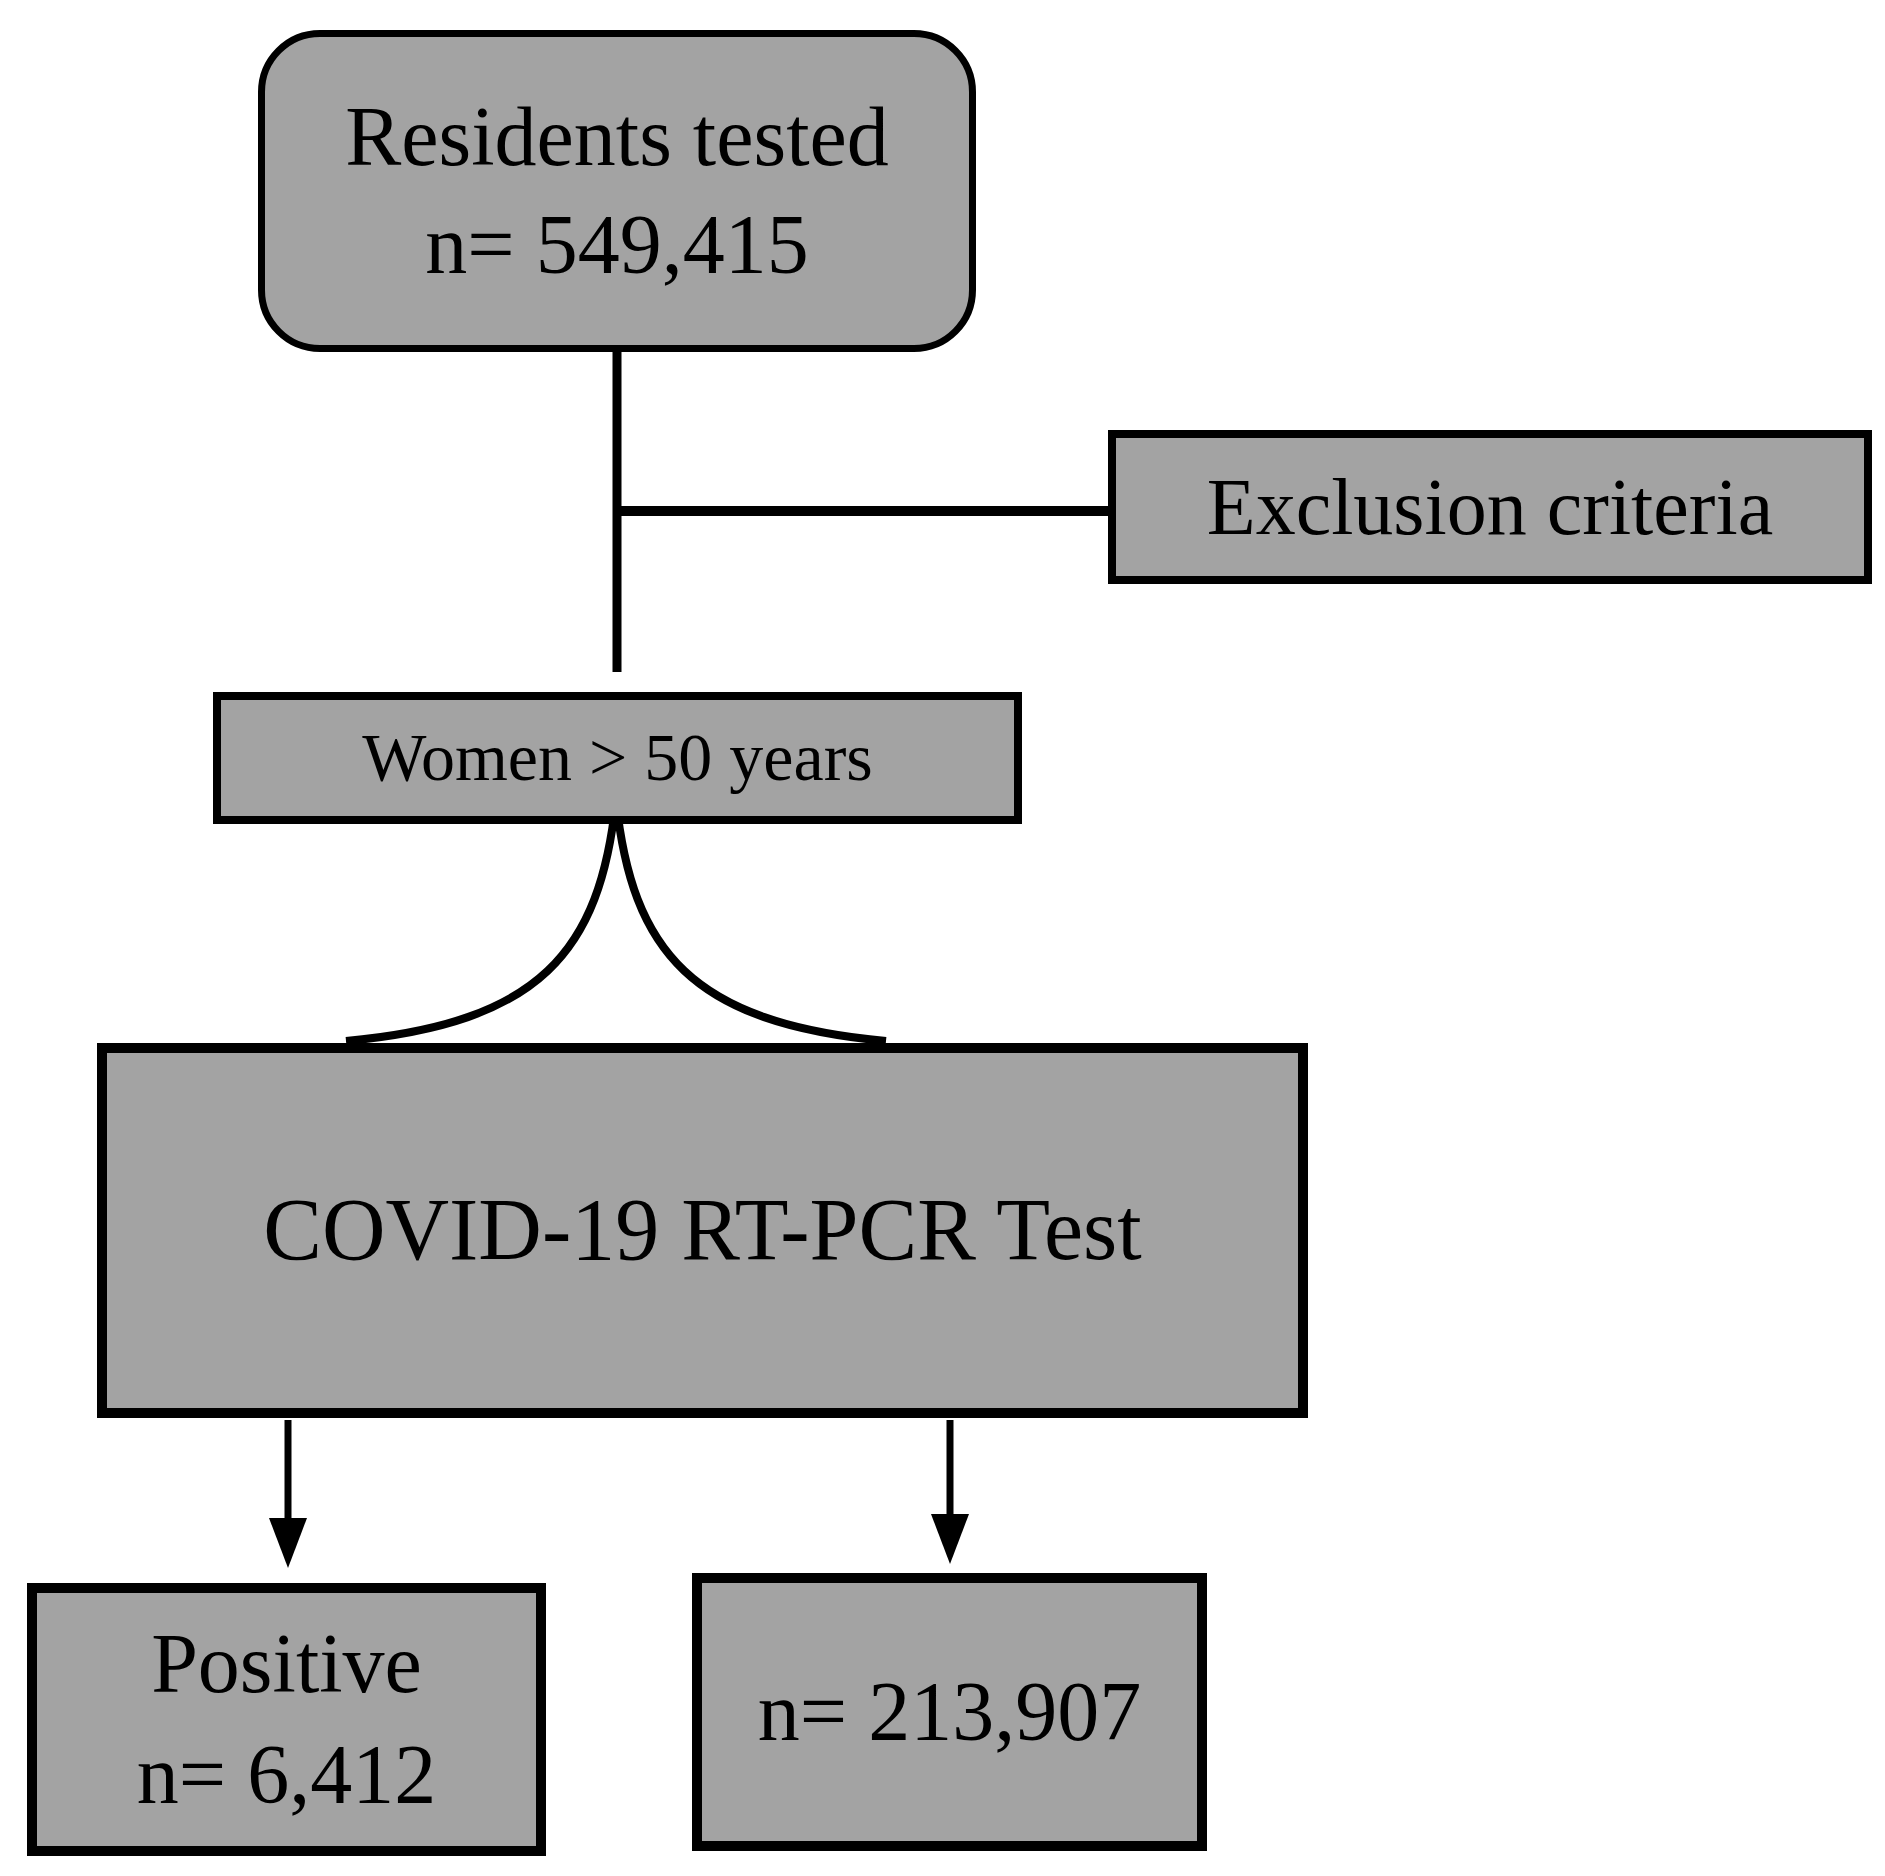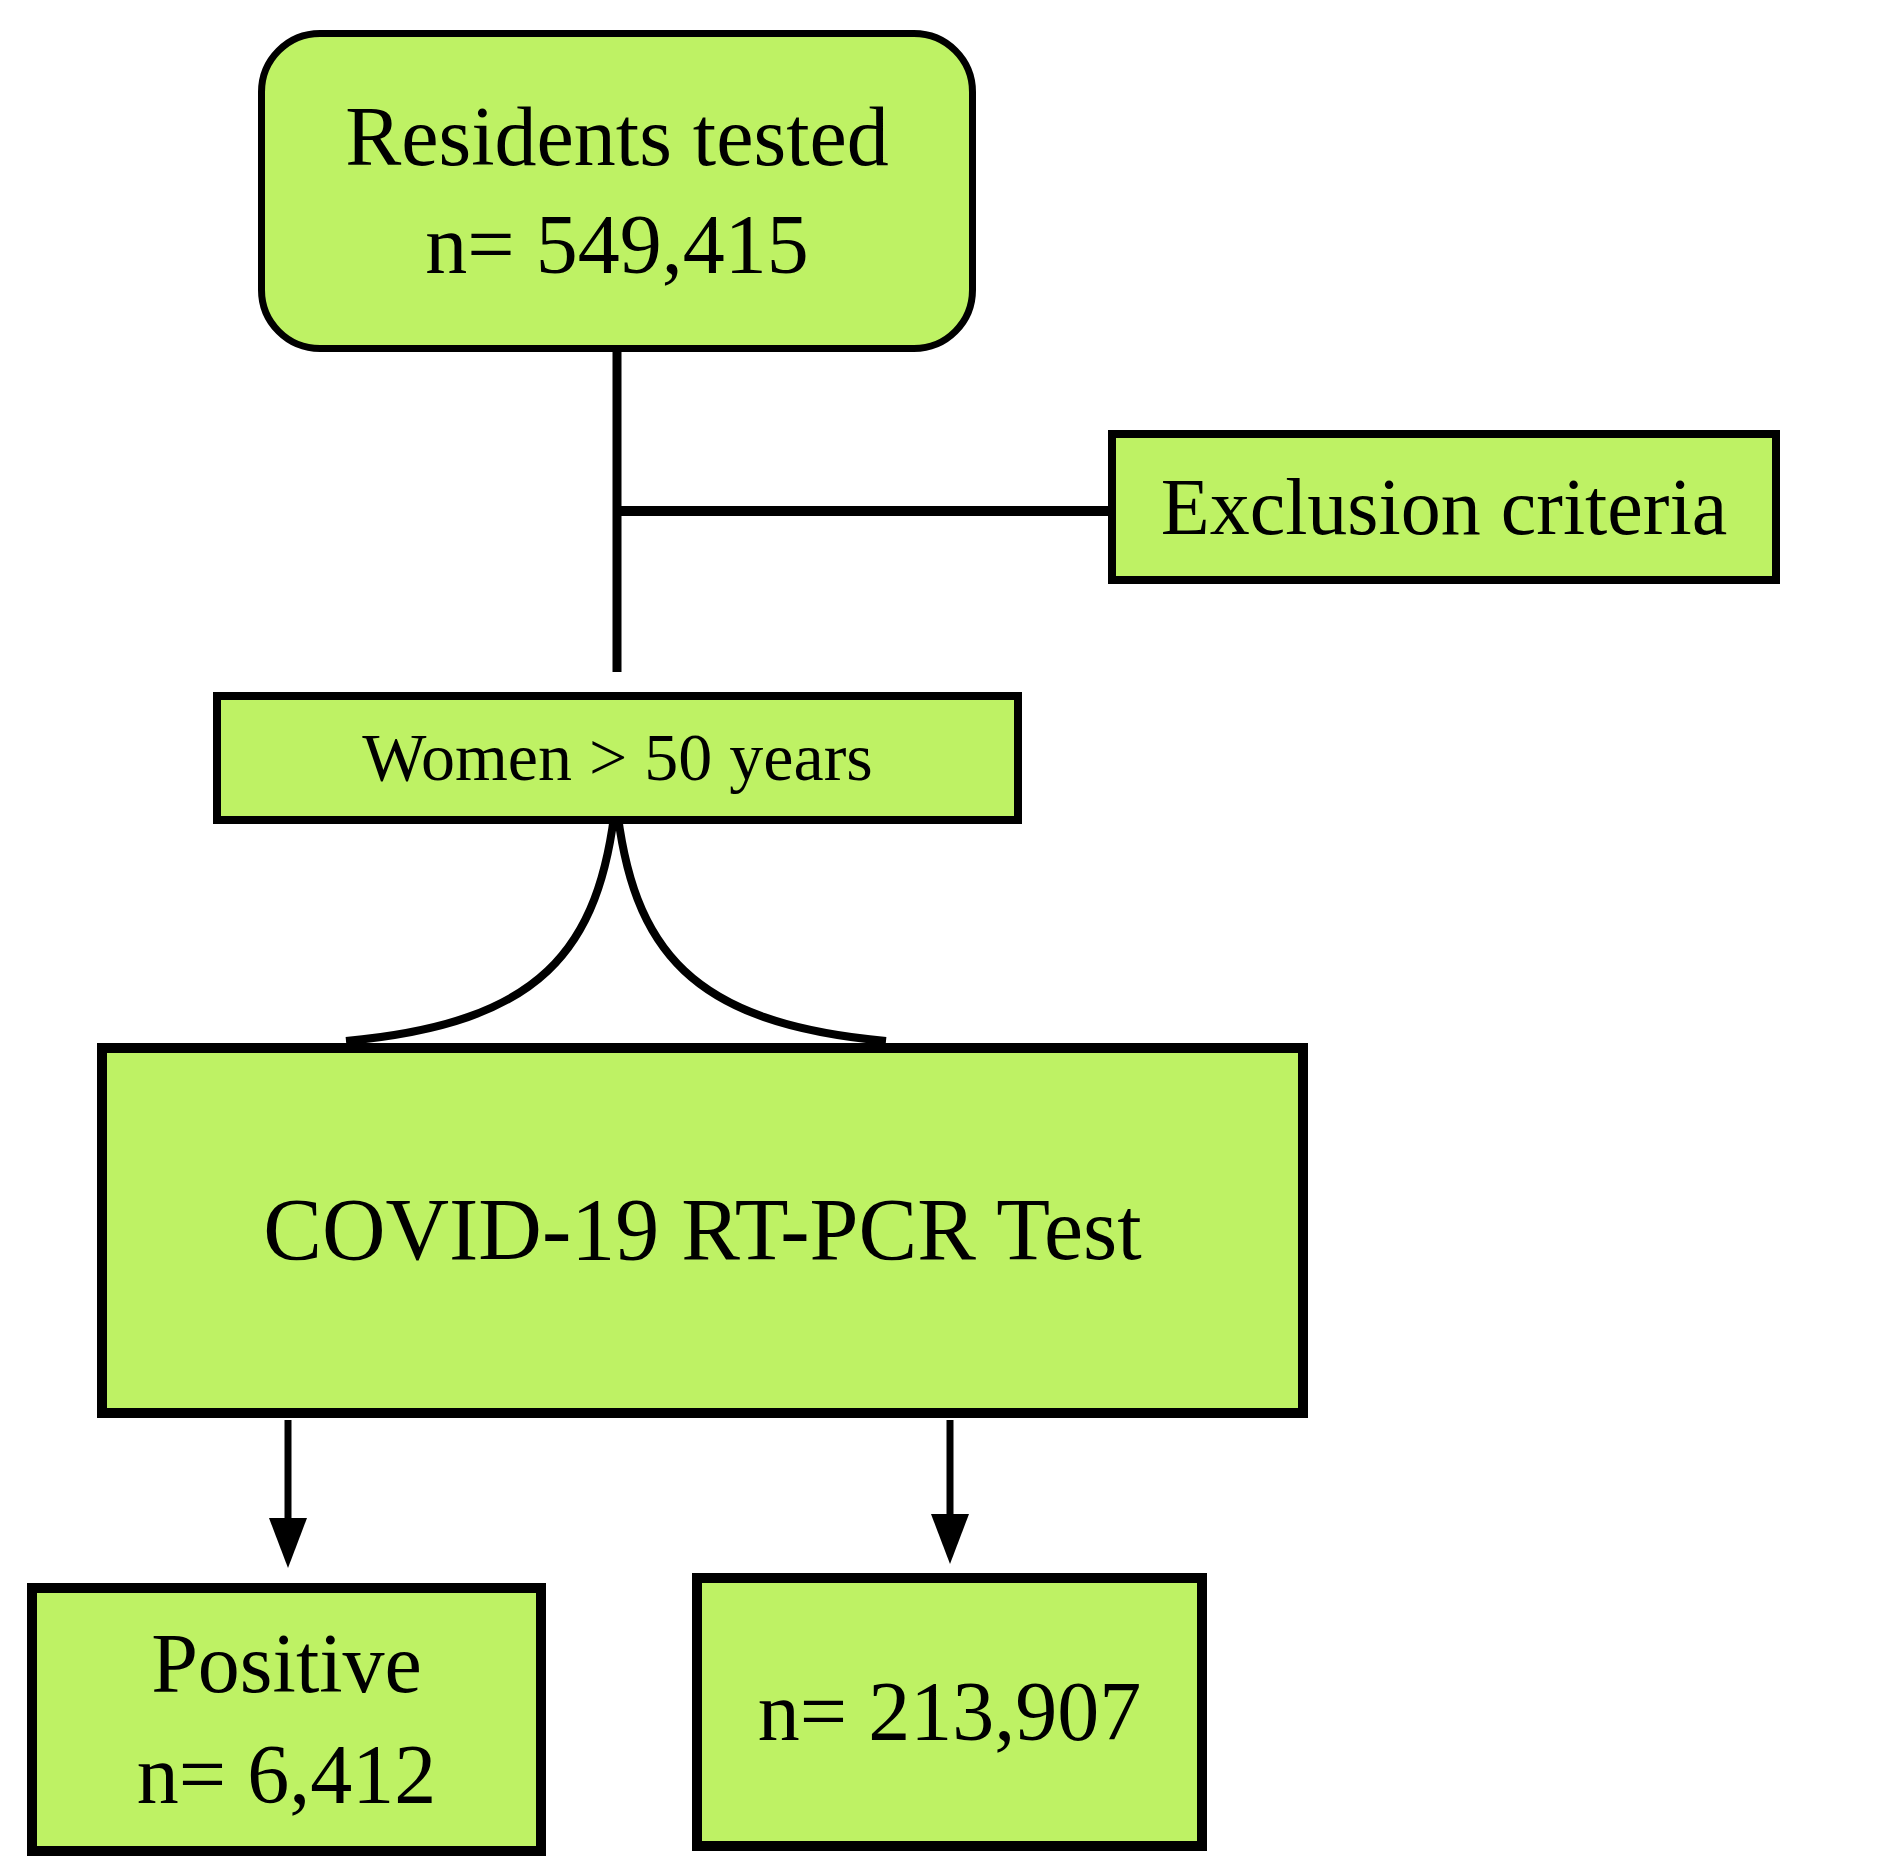--- a/index.html
+++ b/index.html
@@ -18,40 +18,40 @@
   }
   .connectors {
     position: absolute;
     left: 0; top: 0;
     width: 1885px;
     height: 1876px;
   }
   .node {
     position: absolute;
     box-sizing: border-box;
-    background: #bef264;
+    background: #a3a3a3;
     border: 8px solid #000000;
     display: flex;
     flex-direction: column;
     justify-content: center;
     text-align: center;
     line-height: 1.28;
   }
   .node span { white-space: nowrap; }
 
   .node-residents {
     left: 258px; top: 30px;
     width: 718px; height: 322px;
     border-width: 7px;
     border-radius: 62px;
     font-size: 84px;
   }
   .node-exclusion {
     left: 1108px; top: 430px;
-    width: 672px; height: 154px;
+    width: 764px; height: 154px;
     font-size: 80px;
   }
   .node-women {
     left: 213px; top: 692px;
     width: 809px; height: 132px;
     font-size: 68px;
   }
   .node-test {
     left: 97px; top: 1043px;
     width: 1211px; height: 375px;

